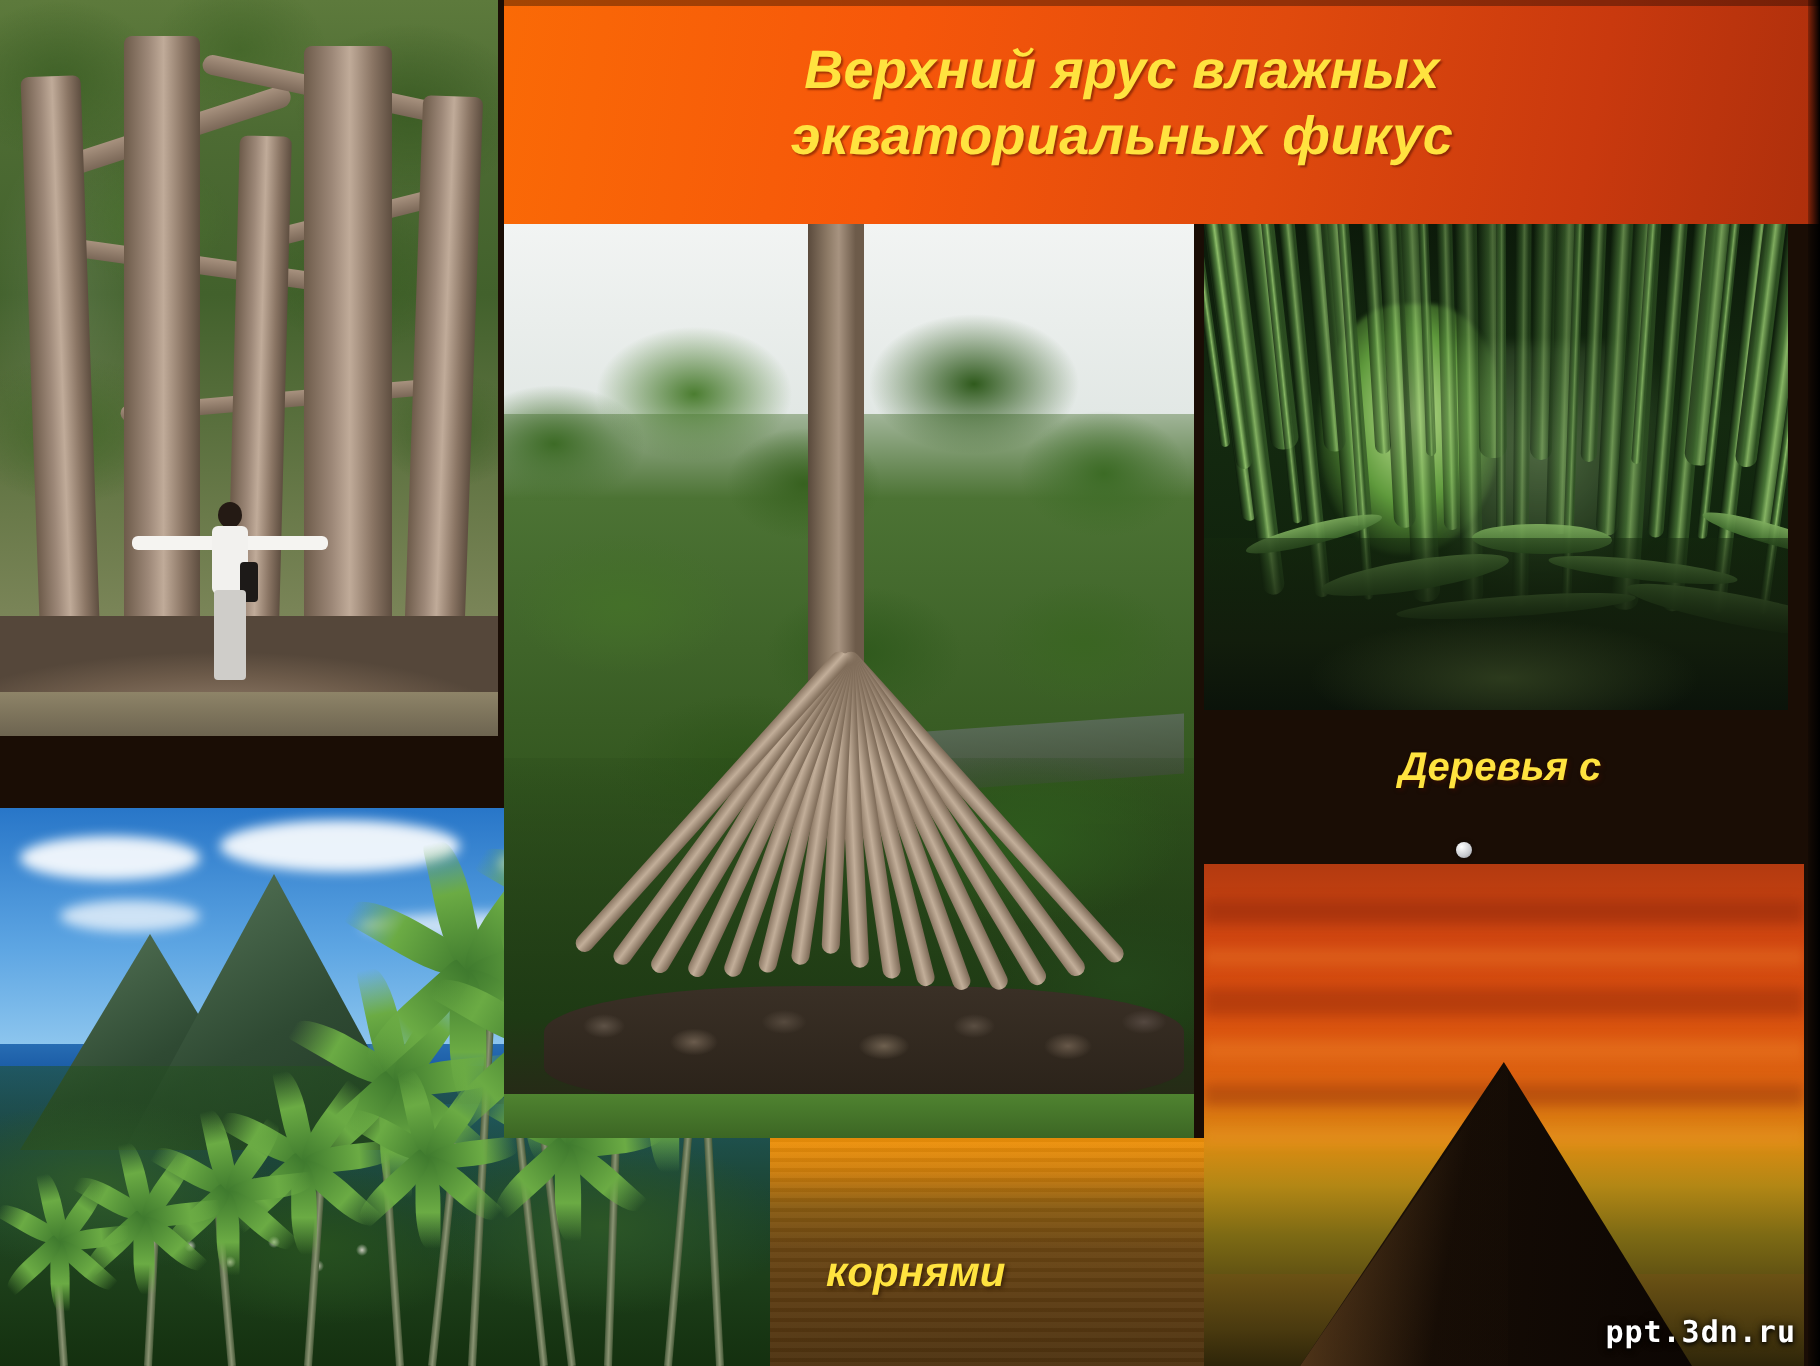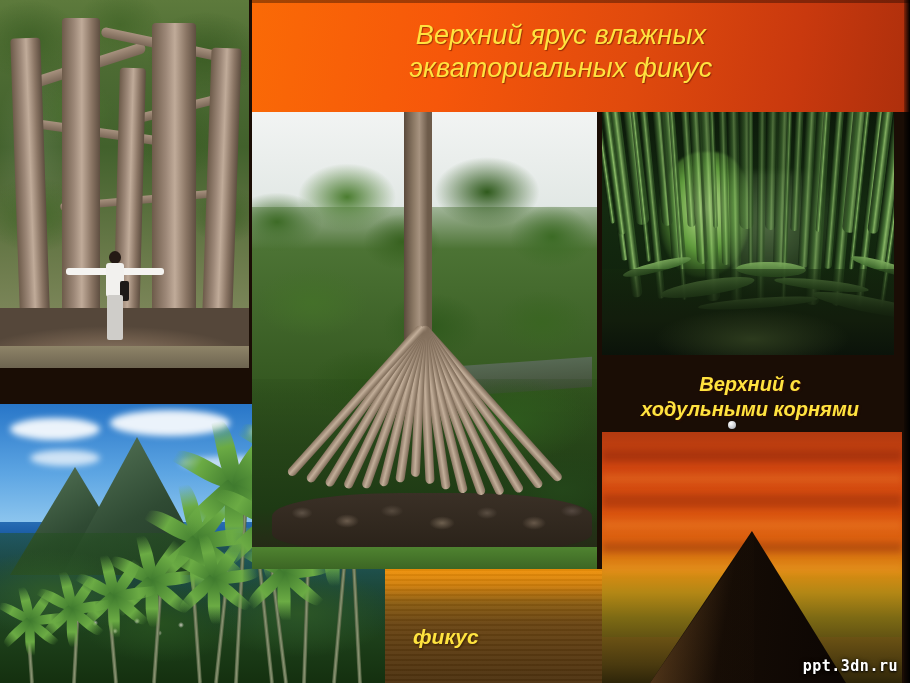--- a/index.html
+++ b/index.html
@@ -204,21 +204,21 @@
 
   
   #title-banner {
     position:absolute; left:252px; top:0; width:658px; height:112px;
     background:linear-gradient(100deg,#fa6a06 0%,#f6570a 30%,#e04a0d 58%,#c9390e 82%,#ad2f0c 100%);
   }
   #title-text {
     position:absolute; left:0; right:0; top:19px;
     text-align:center;
     color:#ffe33f;
-    font-size:27px; font-weight:normal; font-style:italic;
+    font-size:27px; font-weight:bold; font-style:italic;
     line-height:33px; letter-spacing:.2px;
     text-shadow:1px 1px 1px rgba(90,20,0,.55);
     padding:0 70px 0 30px;
   }
 
   
   #ficus-caption-band {
     position:absolute; left:0; top:363px; width:249px; height:38px;
     background:linear-gradient(92deg,#ef4a0c,#e23d0a 60%,#d6380b);
     border-bottom:1px solid #8c2a09;
@@ -518,34 +518,33 @@
     <div class="band" style="top:88px;height:10px"></div>
     <div class="darkband" style="top:110px;height:11px"></div>
     <div class="band" style="top:132px;height:8px"></div>
     <div class="desert"></div>
     <div class="pyramid">
       <div class="lit"></div>
     </div>
   </div>
 
   <div id="palm-caption-band">
-    <div class="label">фикус</div>
+    <div class="label">корнями</div>
   </div>
 
   <div id="title-banner">
     <div id="title-text">
       <span>Верхний ярус влажных</span><br>
       <span>экваториальных фикус</span>
     </div>
   </div>
 
 
   <div id="stilt-caption">
-    <span>Верхний с</span><br>
-    <span>ходульными корнями</span>
+    <span>Деревья с</span><br>
   </div>
 
   <div id="cursor-dot"></div>
 
   <div id="watermark">ppt.3dn.ru</div>
 
   <div id="edge-right"></div>
   <div id="edge-top"></div>
 </div>
 

